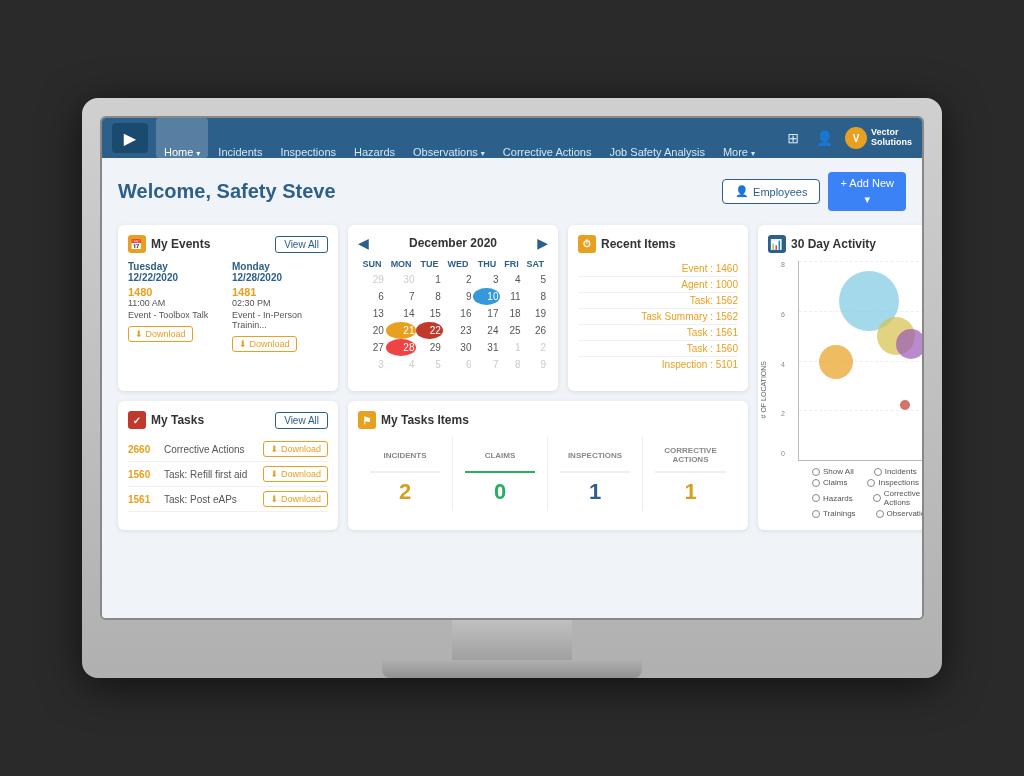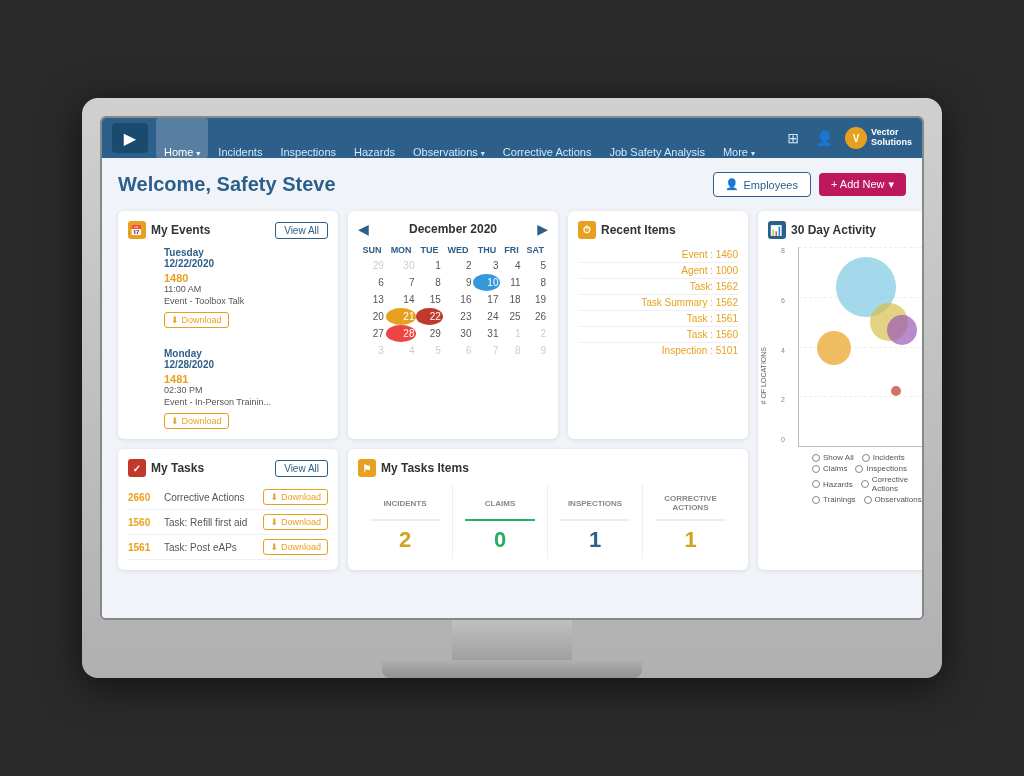--- a/index.html
+++ b/index.html
@@ -144,29 +144,31 @@
       color: #2c5f8a;
       font-size: 11px;
       padding: 5px 12px;
       border-radius: 4px;
       cursor: pointer;
       display: flex;
       align-items: center;
       gap: 4px;
     }
     .btn-add-new {
-      background: #be185d;
+      background: #3b82f6;
       border: none;
       color: white;
       font-size: 11px;
       padding: 5px 12px;
       border-radius: 4px;
       cursor: pointer;
       display: flex;
+      align-items: center;
       gap: 4px;
+      flex-direction: column;
     }
 
     
     .card {
       background: white;
       border-radius: 6px;
       padding: 10px;
       box-shadow: 0 1px 4px rgba(0,0,0,0.1);
     }
     .card-header {
@@ -201,23 +203,22 @@
       border: 1px solid #2c5f8a;
       background: white;
       padding: 2px 8px;
       border-radius: 3px;
       cursor: pointer;
     }
 
     
     .events-cols {
       display: grid;
-      grid-template-columns: 1fr;
-      gap: 20px;
-      margin-left: 36px;
+      grid-template-columns: 1fr 1fr;
+      gap: 8px;
     }
     .event-col {
       font-size: 10px;
     }
     .event-date {
       color: #2c5f8a;
       font-weight: bold;
       font-size: 10px;
       margin-bottom: 3px;
     }
@@ -310,21 +311,21 @@
     .bubble-yellow { background: #d4c04a; }
     .bubble-purple { background: #9b59b6; }
     .bubble-red-small { background: #c0392b; }
     .activity-legend {
       font-size: 8px;
       color: #555;
       margin-top: 6px;
     }
     .legend-row {
       display: flex;
-      gap: 8px;
+      gap: 20px;
       margin-bottom: 2px;
       padding-left: 44px;
     }
     .legend-item {
       display: flex;
       align-items: center;
       gap: 3px;
     }
     .legend-dot {
       width: 8px;

